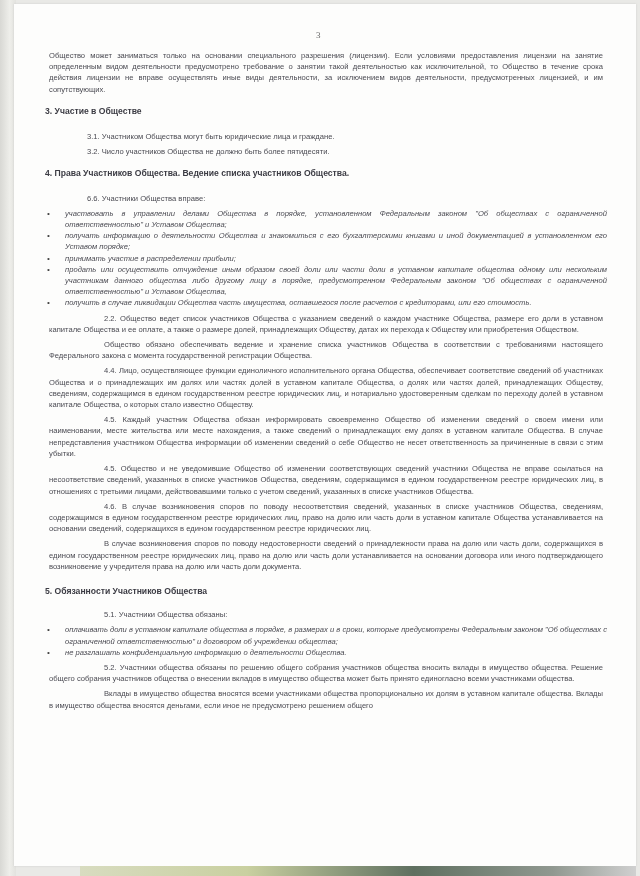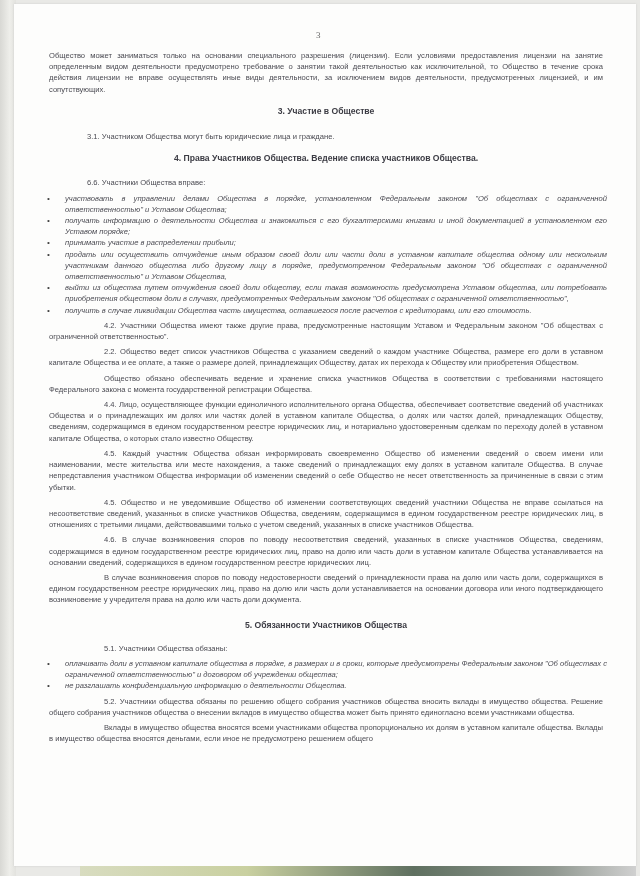--- a/index.html
+++ b/index.html
@@ -24,21 +24,21 @@
   }
   .content {
     position: absolute; left: 45px; top: 46px; width: 562px;
     font-size: 7.6px; line-height: 11.2px; color: #4a4a52;
     text-align: justify;
   }
   .pagenum { position: absolute; left: 271px; top: -16px; font-size: 9px; color: #666; font-family: "Liberation Serif", serif; }
   p { margin: 4px; }
   .ind2 { text-indent: 55px; }
   h2 {
-    margin: 0; font-size: 8.6px; font-weight: bold; text-align: center; color: #3c3c44;
+    margin: 0; font-size: 8.6px; font-weight: bold; text-align: left; color: #3c3c44;
   }
   .h3 { margin-top: 11px; margin-bottom: 14px; }
   .h4 { margin-top: 11px; margin-bottom: 13px; }
   .h5 { margin-top: 14px; margin-bottom: 12px; }
   ul { list-style: none; margin: 0; padding: 0; font-style: italic; }
   li { position: relative; padding-left: 20px; }
   li::before { content: "•"; position: absolute; left: 2px; top: 0; font-size: 8px; color: #444; }
   .s31 { text-indent: 38px; }
 </style>
 </head>
@@ -48,32 +48,31 @@
 <div class="page"></div>
 <div class="bottomshade"></div>
 
 <div class="content">
   <div class="pagenum">3</div>
 
   <p>Общество может заниматься только на основании специального разрешения (лицензии). Если условиями предоставления лицензии на занятие определенным видом деятельности предусмотрено требование о занятии такой деятельностью как исключительной, то Общество в течение срока действия лицензии не вправе осуществлять иные виды деятельности, за исключением видов деятельности, предусмотренных лицензией, и им сопутствующих.</p>
 
   <h2 class="h3">3. Участие в Обществе</h2>
   <p class="s31">3.1. Участником Общества могут быть юридические лица и граждане.</p>
+  <p class="s31">3.2. Число участников Общества не должно быть более пятидесяти.</p>
 
   <h2 class="h4">4. Права Участников Общества. Ведение списка участников Общества.</h2>
   <p class="s31">6.6. Участники Общества вправе:</p>
   <ul>
     <li>участвовать в управлении делами Общества в порядке, установленном Федеральным законом "Об обществах с ограниченной ответственностью" и Уставом Общества;</li>
     <li>получать информацию о деятельности Общества и знакомиться с его бухгалтерскими книгами и иной документацией в установленном его Уставом порядке;</li>
     <li>принимать участие в распределении прибыли;</li>
     <li>продать или осуществить отчуждение иным образом своей доли или части доли в уставном капитале общества одному или нескольким участникам данного общества либо другому лицу в порядке, предусмотренном Федеральным законом "Об обществах с ограниченной ответственностью" и Уставом Общества,</li>
-    <li>выйти из общества путем отчуждения своей доли обществу, если такая возможность предусмотрена Уставом общества, или потребовать приобретения обществом доли в случаях, предусмотренных Федеральным законом "Об обществах с ограниченной ответственностью",</li>
     <li>получить в случае ликвидации Общества часть имущества, оставшегося после расчетов с кредиторами, или его стоимость.</li>
   </ul>
-  <p class="ind2">4.2. Участники Общества имеют также другие права, предусмотренные настоящим Уставом и Федеральным законом "Об обществах с ограниченной ответственностью".</p>
   <p class="ind2">2.2. Общество ведет список участников Общества с указанием сведений о каждом участнике Общества, размере его доли в уставном капитале Общества и ее оплате, а также о размере долей, принадлежащих Обществу, датах их перехода к Обществу или приобретения Обществом.</p>
   <p class="ind2">Общество обязано обеспечивать ведение и хранение списка участников Общества в соответствии с требованиями настоящего Федерального закона с момента государственной регистрации Общества.</p>
   <p class="ind2">4.4. Лицо, осуществляющее функции единоличного исполнительного органа Общества, обеспечивает соответствие сведений об участниках Общества и о принадлежащих им долях или частях долей в уставном капитале Общества, о долях или частях долей, принадлежащих Обществу, сведениям, содержащимся в едином государственном реестре юридических лиц, и нотариально удостоверенным сделкам по переходу долей в уставном капитале Общества, о которых стало известно Обществу.</p>
   <p class="ind2">4.5. Каждый участник Общества обязан информировать своевременно Общество об изменении сведений о своем имени или наименовании, месте жительства или месте нахождения, а также сведений о принадлежащих ему долях в уставном капитале Общества. В случае непредставления участником Общества информации об изменении сведений о себе Общество не несет ответственность за причиненные в связи с этим убытки.</p>
   <p class="ind2">4.5. Общество и не уведомившие Общество об изменении соответствующих сведений участники Общества не вправе ссылаться на несоответствие сведений, указанных в списке участников Общества, сведениям, содержащимся в едином государственном реестре юридических лиц, в отношениях с третьими лицами, действовавшими только с учетом сведений, указанных в списке участников Общества.</p>
   <p class="ind2">4.6. В случае возникновения споров по поводу несоответствия сведений, указанных в списке участников Общества, сведениям, содержащимся в едином государственном реестре юридических лиц, право на долю или часть доли в уставном капитале Общества устанавливается на основании сведений, содержащихся в едином государственном реестре юридических лиц.</p>
   <p class="ind2">В случае возникновения споров по поводу недостоверности сведений о принадлежности права на долю или часть доли, содержащихся в едином государственном реестре юридических лиц, право на долю или часть доли устанавливается на основании договора или иного подтверждающего возникновение у учредителя права на долю или часть доли документа.</p>
 
   <h2 class="h5">5. Обязанности Участников Общества</h2>
   <p class="ind2">5.1. Участники Общества обязаны:</p>

